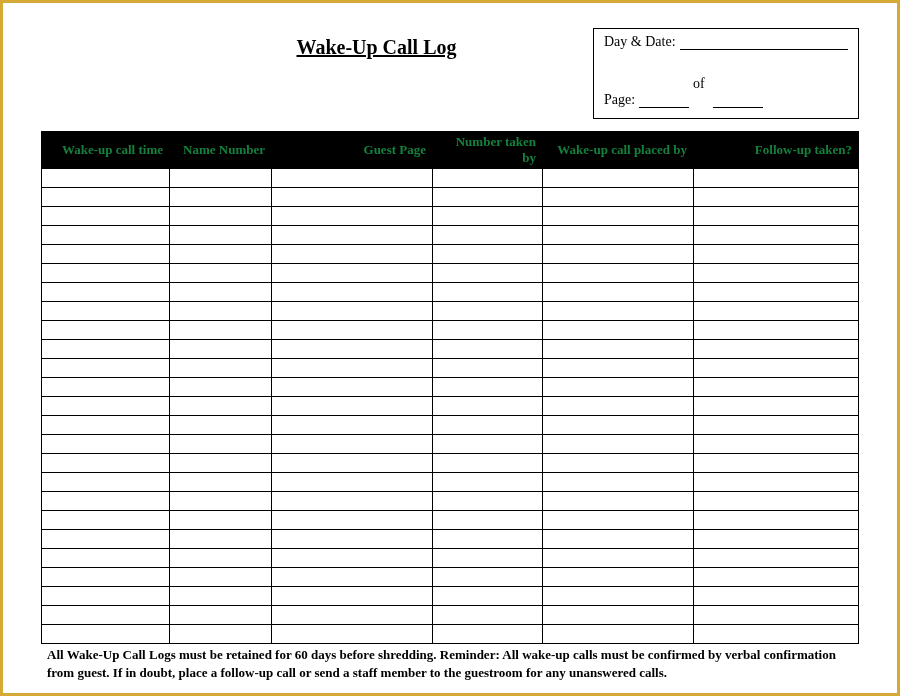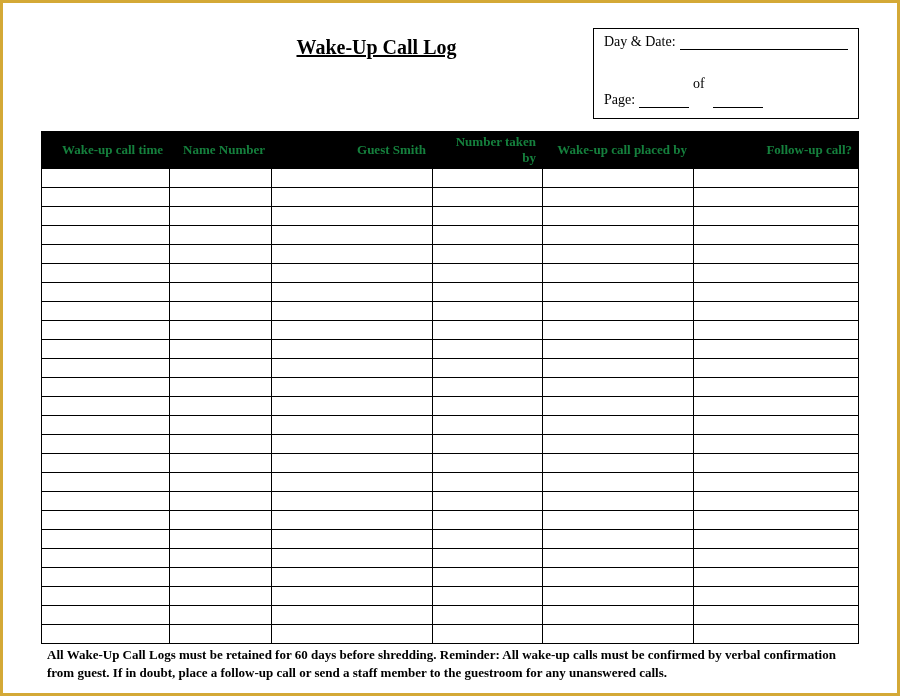--- a/index.html
+++ b/index.html
@@ -105,24 +105,24 @@
       <span class="ul ul-short"></span>
     </div>
   </div>
 </div>
 
 <table>
   <thead>
     <tr>
       <th class="col-time">Wake-up call time</th>
       <th class="col-room">Name Number</th>
-      <th class="col-guest">Guest Smith</th>
+      <th class="col-guest">Guest Page</th>
       <th class="col-req">Number taken by</th>
       <th class="col-placed">Wake-up call placed by</th>
-      <th class="col-follow">Follow-up call?</th>
+      <th class="col-follow">Follow-up taken?</th>
     </tr>
   </thead>
   <tbody id="table-body">
       <tr>
         <td></td>
         <td></td>
         <td></td>
         <td></td>
         <td></td>
         <td></td>

